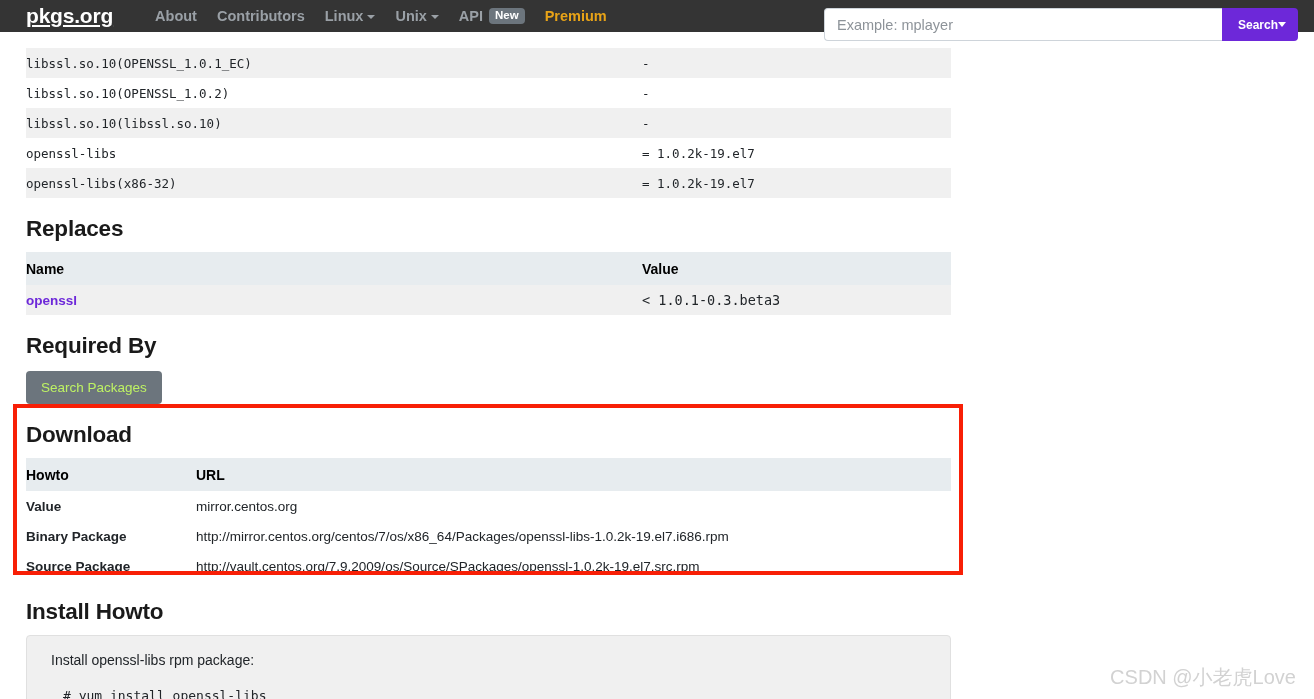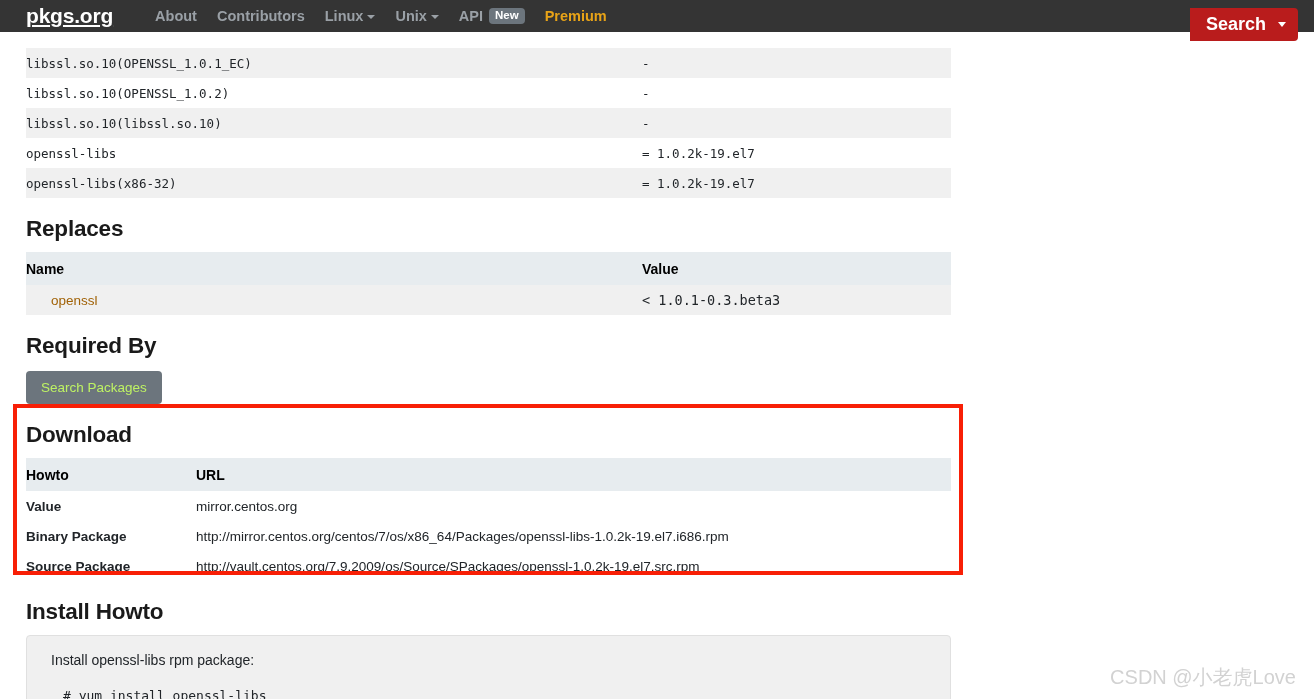--- a/index.html
+++ b/index.html
@@ -52,24 +52,24 @@
   .search-input {
     width: 398px; height: 33px;
     border: 1px solid #ced4da; border-right: none;
     border-radius: 4px 0 0 4px;
     padding: 0 12px; font-size: 14.5px; color: #495057;
     background: #fff; outline: none;
     font-family: "Liberation Sans", sans-serif;
   }
   .search-input::placeholder { color: #8d9399; }
   .search-btn {
-    background: #b91c1c; color: #fff; border: none;
+    background: #6d28d9; color: #fff; border: none;
     border-radius: 0 4px 4px 0;
-    padding: 0 12px 0 16px; font-size: 18px; font-weight: bold;
-    display: flex; align-items: center; gap: 12px;
+    padding: 0 12px 0 16px; font-size: 12px; font-weight: bold;
+    display: flex; align-items: center; gap: 0;
     cursor: pointer; font-family: "Liberation Sans", sans-serif;
   }
   .search-btn .caret-w {
     width: 0; height: 0;
     border-left: 4.5px solid transparent;
     border-right: 4.5px solid transparent;
     border-top: 5px solid #ffffff;
   }
 
   
@@ -102,23 +102,22 @@
     height: 33px; vertical-align: middle; padding: 0 10px;
     border-bottom: 1px solid #dfe3e6;
   }
   .drow td {
     background: #ffffff; height: 30px; vertical-align: middle;
     padding: 0 10px; border-bottom: 1px solid #e6e6e6;
     font-size: 13.5px; color: #212529;
   }
   .drow.shade td { background: #f0f0f0; }
   .link-blue {
-    color: #a16207; font-weight: normal; font-size: 13.5px;
+    color: #6d28d9; font-weight: bold; font-size: 13.5px;
     text-decoration: none;
-    padding-left: 25px;
   }
   .mono-val {
     font-family: "DejaVu Sans Mono", "Liberation Mono", monospace;
     font-size: 12.5px; color: #212529;
   }
 
   .btn-gray {
     display: inline-block; background: #6c757d; color: #bef264;
     border: none; border-radius: 4px;
     font-size: 13.5px; padding: 9px 15px; cursor: pointer;
@@ -186,20 +185,21 @@
       <a class="nav-link" href="#">
         <span>API</span>
         <span class="badge-new">New</span>
       </a>
       <a class="nav-link premium" href="#">
         <span>Premium</span>
       </a>
     </div>
 
     <div class="search-wrap">
+      <input class="search-input" type="text" placeholder="Example: mplayer" style="">
       <button class="search-btn">
         <span>Search</span>
         <span class="caret-w"></span>
       </button>
     </div>
   </div>
 
   <div class="content">
 
     <div class="section">

